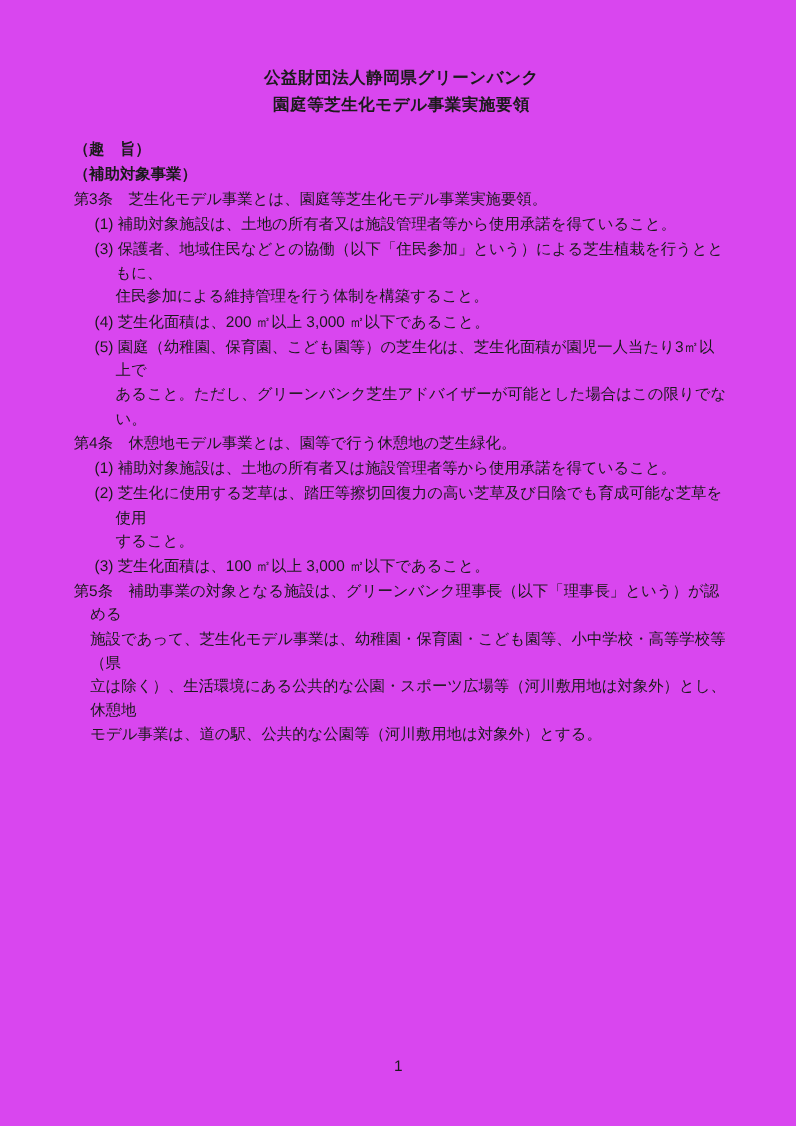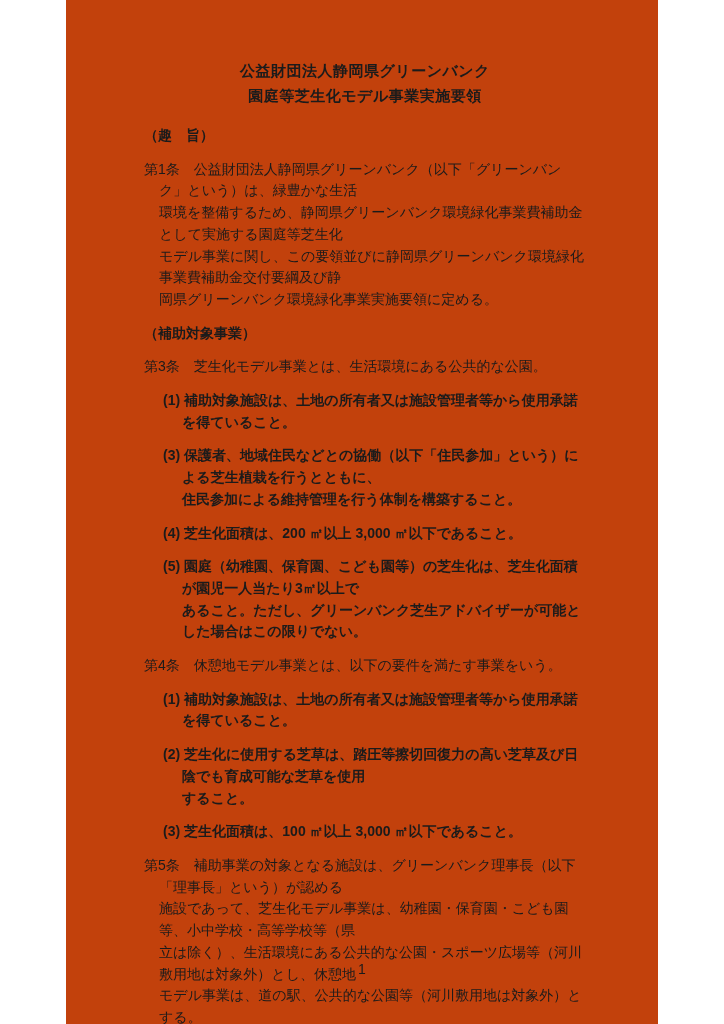--- a/index.html
+++ b/index.html
@@ -1,54 +1,53 @@
 <!DOCTYPE html>
 <html><head>
 <meta charset="utf-8">
 <style>
   html, body { margin: 0; padding: 0; background: #ffffff; }
   .page {
     position: relative;
-    width: 592px;
+    width: 724px;
     height: 1024px;
     margin: 0 auto;
-    background: #c2410c;
+    background: #d946ef;
     box-sizing: border-box;
     padding: 58px 60px 0 66px;
     color: #1b1b1b;
     font-family: "Liberation Sans", sans-serif;
     overflow: hidden;
   }
   .title-block {
     text-align: center;
     font-weight: bold;
     font-size: 15px;
     line-height: 25px;
     letter-spacing: 0.5px;
   }
   .doc-body {
     margin-top: 17px;
     font-size: 14px;
     line-height: 21.7px;
   }
   .doc-body p {
-    margin: 12px;
+    margin: 1px;
     white-space: pre-line;
   }
   p.sec-heading {
     font-weight: bold;
   }
   p.article {
     padding-left: 15px;
     text-indent: -15px;
   }
   p.item {
     padding-left: 38px;
     text-indent: -19px;
-    font-weight: bold;
   }
   .page-number {
     position: absolute;
     left: 0;
     right: 0;
     top: 961px;
     text-align: center;
     font-size: 14px;
     color: #1b1b1b;
   }
@@ -59,36 +58,32 @@
 <div class="page">
 
   <div class="title-block">
     <div>公益財団法人静岡県グリーンバンク</div>
     <div>園庭等芝生化モデル事業実施要領</div>
   </div>
 
   <div class="doc-body">
 
     <p class="sec-heading">（趣　旨）</p>
-    <p class="article">第1条　公益財団法人静岡県グリーンバンク（以下「グリーンバンク」という）は、緑豊かな生活
-環境を整備するため、静岡県グリーンバンク環境緑化事業費補助金として実施する園庭等芝生化
-モデル事業に関し、この要領並びに静岡県グリーンバンク環境緑化事業費補助金交付要綱及び静
-岡県グリーンバンク環境緑化事業実施要領に定める。</p>
 
     <p class="sec-heading">（補助対象事業）</p>
 
-    <p class="article">第3条　芝生化モデル事業とは、生活環境にある公共的な公園。</p>
+    <p class="article">第3条　芝生化モデル事業とは、園庭等芝生化モデル事業実施要領。</p>
     <p class="item">(1) 補助対象施設は、土地の所有者又は施設管理者等から使用承諾を得ていること。</p>
     <p class="item">(3) 保護者、地域住民などとの協働（以下「住民参加」という）による芝生植栽を行うとともに、
 住民参加による維持管理を行う体制を構築すること。</p>
     <p class="item">(4) 芝生化面積は、200 ㎡以上 3,000 ㎡以下であること。</p>
     <p class="item">(5) 園庭（幼稚園、保育園、こども園等）の芝生化は、芝生化面積が園児一人当たり3㎡以上で
 あること。ただし、グリーンバンク芝生アドバイザーが可能とした場合はこの限りでない。</p>
 
-    <p class="article">第4条　休憩地モデル事業とは、以下の要件を満たす事業をいう。</p>
+    <p class="article">第4条　休憩地モデル事業とは、園等で行う休憩地の芝生緑化。</p>
     <p class="item">(1) 補助対象施設は、土地の所有者又は施設管理者等から使用承諾を得ていること。</p>
     <p class="item">(2) 芝生化に使用する芝草は、踏圧等擦切回復力の高い芝草及び日陰でも育成可能な芝草を使用
 すること。</p>
     <p class="item">(3) 芝生化面積は、100 ㎡以上 3,000 ㎡以下であること。</p>
 
     <p class="article">第5条　補助事業の対象となる施設は、グリーンバンク理事長（以下「理事長」という）が認める
 施設であって、芝生化モデル事業は、幼稚園・保育園・こども園等、小中学校・高等学校等（県
 立は除く）、生活環境にある公共的な公園・スポーツ広場等（河川敷用地は対象外）とし、休憩地
 モデル事業は、道の駅、公共的な公園等（河川敷用地は対象外）とする。</p>
 

